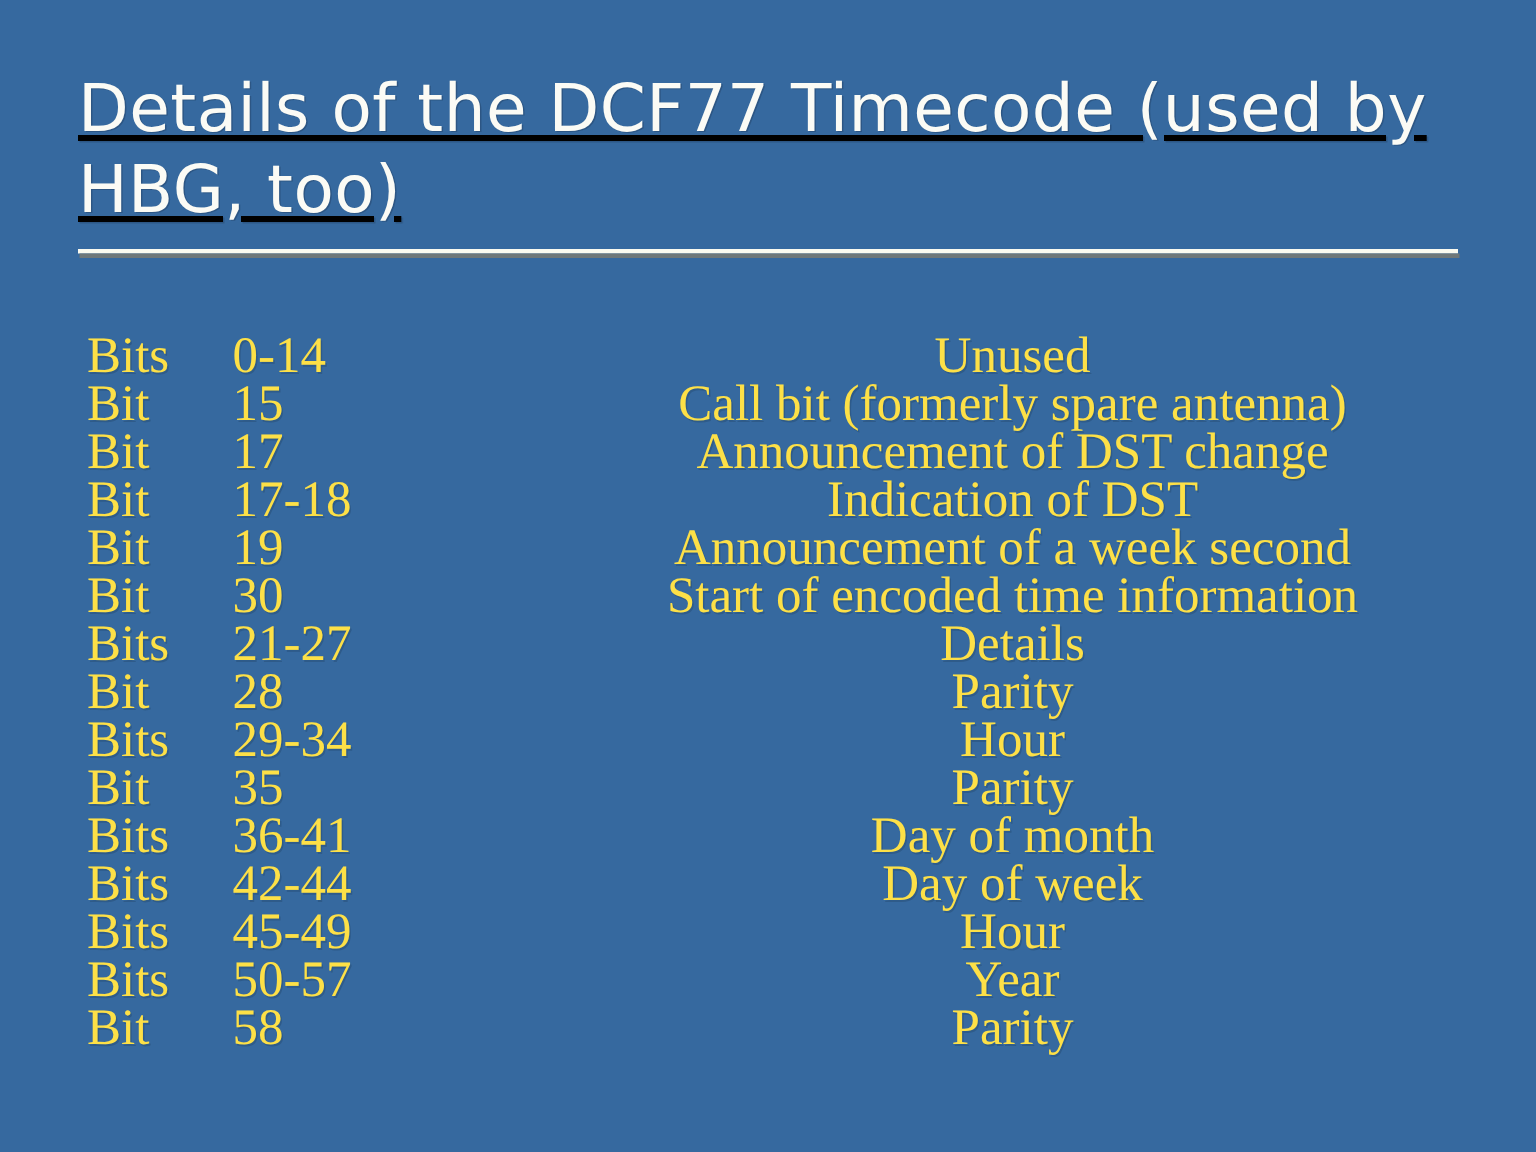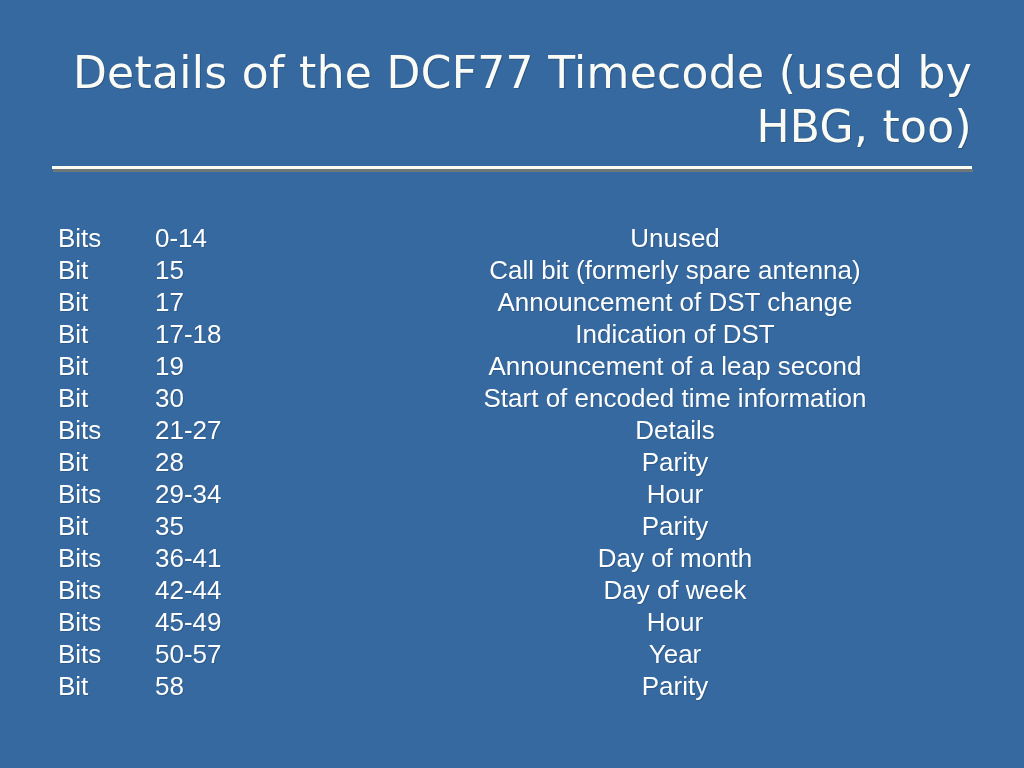--- a/index.html
+++ b/index.html
@@ -22,21 +22,22 @@
     background: #36699f;
     box-sizing: border-box;
   }
 
   
   .title-block {
     position: absolute;
     left: 52px;
     top: 46px;
     width: 920px;
-    text-align: right;
+    text-align: left;
+    text-decoration: underline;
   }
   .slide-title {
     margin: 0;
     font-family: "DejaVu Sans", sans-serif;
     font-weight: normal;
     font-size: 44px;
     line-height: 54px;
     letter-spacing: 0.3px;
     color: #fbfbf5;
     text-shadow: 1px 1px 0 rgba(20,40,65,0.28);
@@ -68,23 +69,23 @@
     background: #6f7879;
   }
 
   
   .bits-table {
     position: absolute;
     left: 58px;
     top: 222px;
     width: 930px;
     border-collapse: collapse;
-    font-family: Liberation Sans, sans-serif;
-    font-size: 26px;
-    color: #ffffff;
+    font-family: Liberation Serif, serif;
+    font-size: 34px;
+    color: #fde047;
     text-shadow: 1px 1px 0 rgba(20,40,65,0.22);
   }
   .bits-table td {
     padding: 0;
     height: 32px;
     line-height: 32px;
     vertical-align: middle;
     white-space: nowrap;
   }
   .col-kind  { width: 97px; }
@@ -123,21 +124,21 @@
           <td class="col-desc">Announcement of DST change</td>
         </tr>
         <tr>
           <td class="col-kind">Bit</td>
           <td class="col-range">17-18</td>
           <td class="col-desc">Indication of DST</td>
         </tr>
         <tr>
           <td class="col-kind">Bit</td>
           <td class="col-range">19</td>
-          <td class="col-desc">Announcement of a leap second</td>
+          <td class="col-desc">Announcement of a week second</td>
         </tr>
         <tr>
           <td class="col-kind">Bit</td>
           <td class="col-range">30</td>
           <td class="col-desc">Start of encoded time information</td>
         </tr>
         <tr>
           <td class="col-kind">Bits</td>
           <td class="col-range">21-27</td>
           <td class="col-desc">Details</td>

